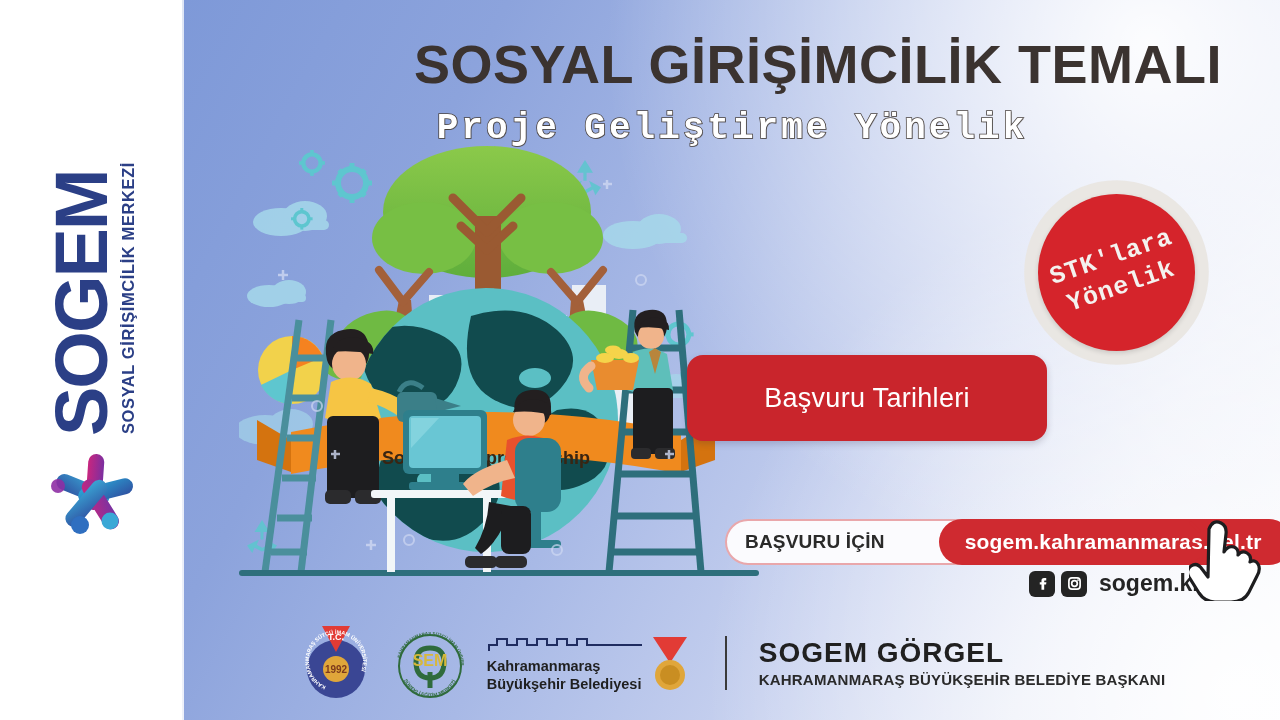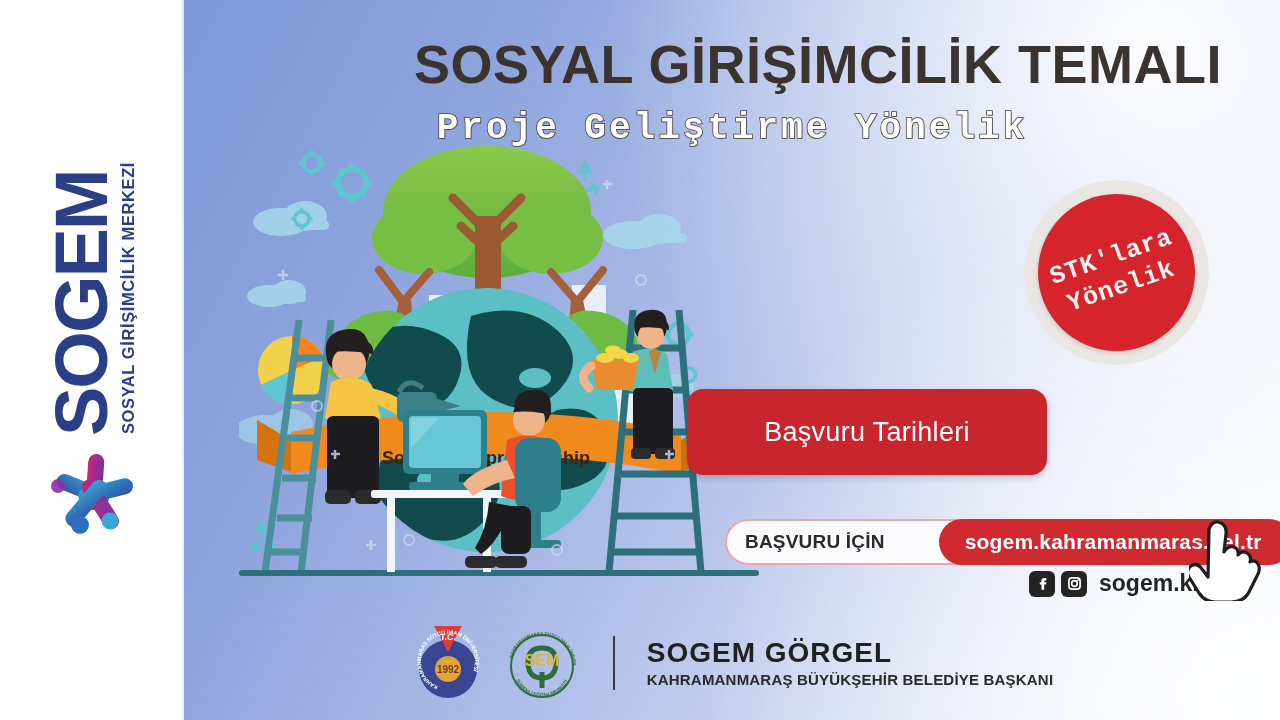--- a/index.html
+++ b/index.html
@@ -177,21 +177,20 @@
     position:absolute;
     left:503px; top:355px;
     width:360px; height:86px;
     background:#c9252c;
     border-radius:16px;
     box-shadow: 0 3px 7px rgba(40,30,60,.20);
     display:flex;
     flex-direction:column;
     align-items:center;
     justify-content:center;
-    margin-top:34px;
   }
   #date-label{
     font-family:"Liberation Sans", sans-serif;
     font-size:27px;
     color:#ffffff;
     line-height:1.05;
     letter-spacing:.3px;
   }
   #date-value{
     font-family:"Liberation Sans", sans-serif;
@@ -731,20 +730,34 @@
             <text font-family="Liberation Sans, sans-serif" font-size="4.4" font-weight="bold" fill="#2f6b3c">
               <textPath href="#semtop" startOffset="8%" id="sem-ring-top">KAHRAMANMARAŞ SÜTÇÜ İMAM ÜNİVERSİTESİ</textPath>
             </text>
             <text font-family="Liberation Sans, sans-serif" font-size="5" font-weight="bold" fill="#2f6b3c">
               <textPath href="#sembot" startOffset="14%" id="sem-ring-bot">SÜREKLİ EĞİTİM MERKEZİ</textPath>
             </text>
           </svg>
         </div>
       </div>
 
+      <div class="logo-item kmb-logo">
+        <div>
+          <svg viewBox="0 0 158 20" width="158" height="20" aria-hidden="true">
+            <path d="M2 18 L2 12 L10 12 L10 6 L20 6 L20 12 L30 12 L30 6 L40 6 L40 12 L50 12 L50 6 L60 6 L60 12 L70 12 L70 6 L80 6 L80 12 L90 12 L90 6 L100 6 L100 12 L155 12" fill="none" stroke="#1f2c60" stroke-width="2"></path>
+          </svg>
+          <div class="kmb-text">Kahramanmaraş</div>
+          <div class="kmb-text">Büyükşehir Belediyesi</div>
+        </div>
+        <svg viewBox="0 0 46 58" width="46" height="58" aria-hidden="true">
+          <path d="M6 2 L40 2 L23 28 Z" fill="#e23b35"></path>
+          <circle cx="23" cy="40" r="15" fill="#e0a63a"></circle>
+          <circle cx="23" cy="40" r="10" fill="#c98e22"></circle>
+        </svg>
+      </div>
 
       <div class="kmb-divider"></div>
 
       <div class="logo-item">
         <div>
           <div class="mayor-name">SOGEM GÖRGEL</div>
           <div class="mayor-title">KAHRAMANMARAŞ BÜYÜKŞEHİR BELEDİYE BAŞKANI</div>
         </div>
       </div>
 

